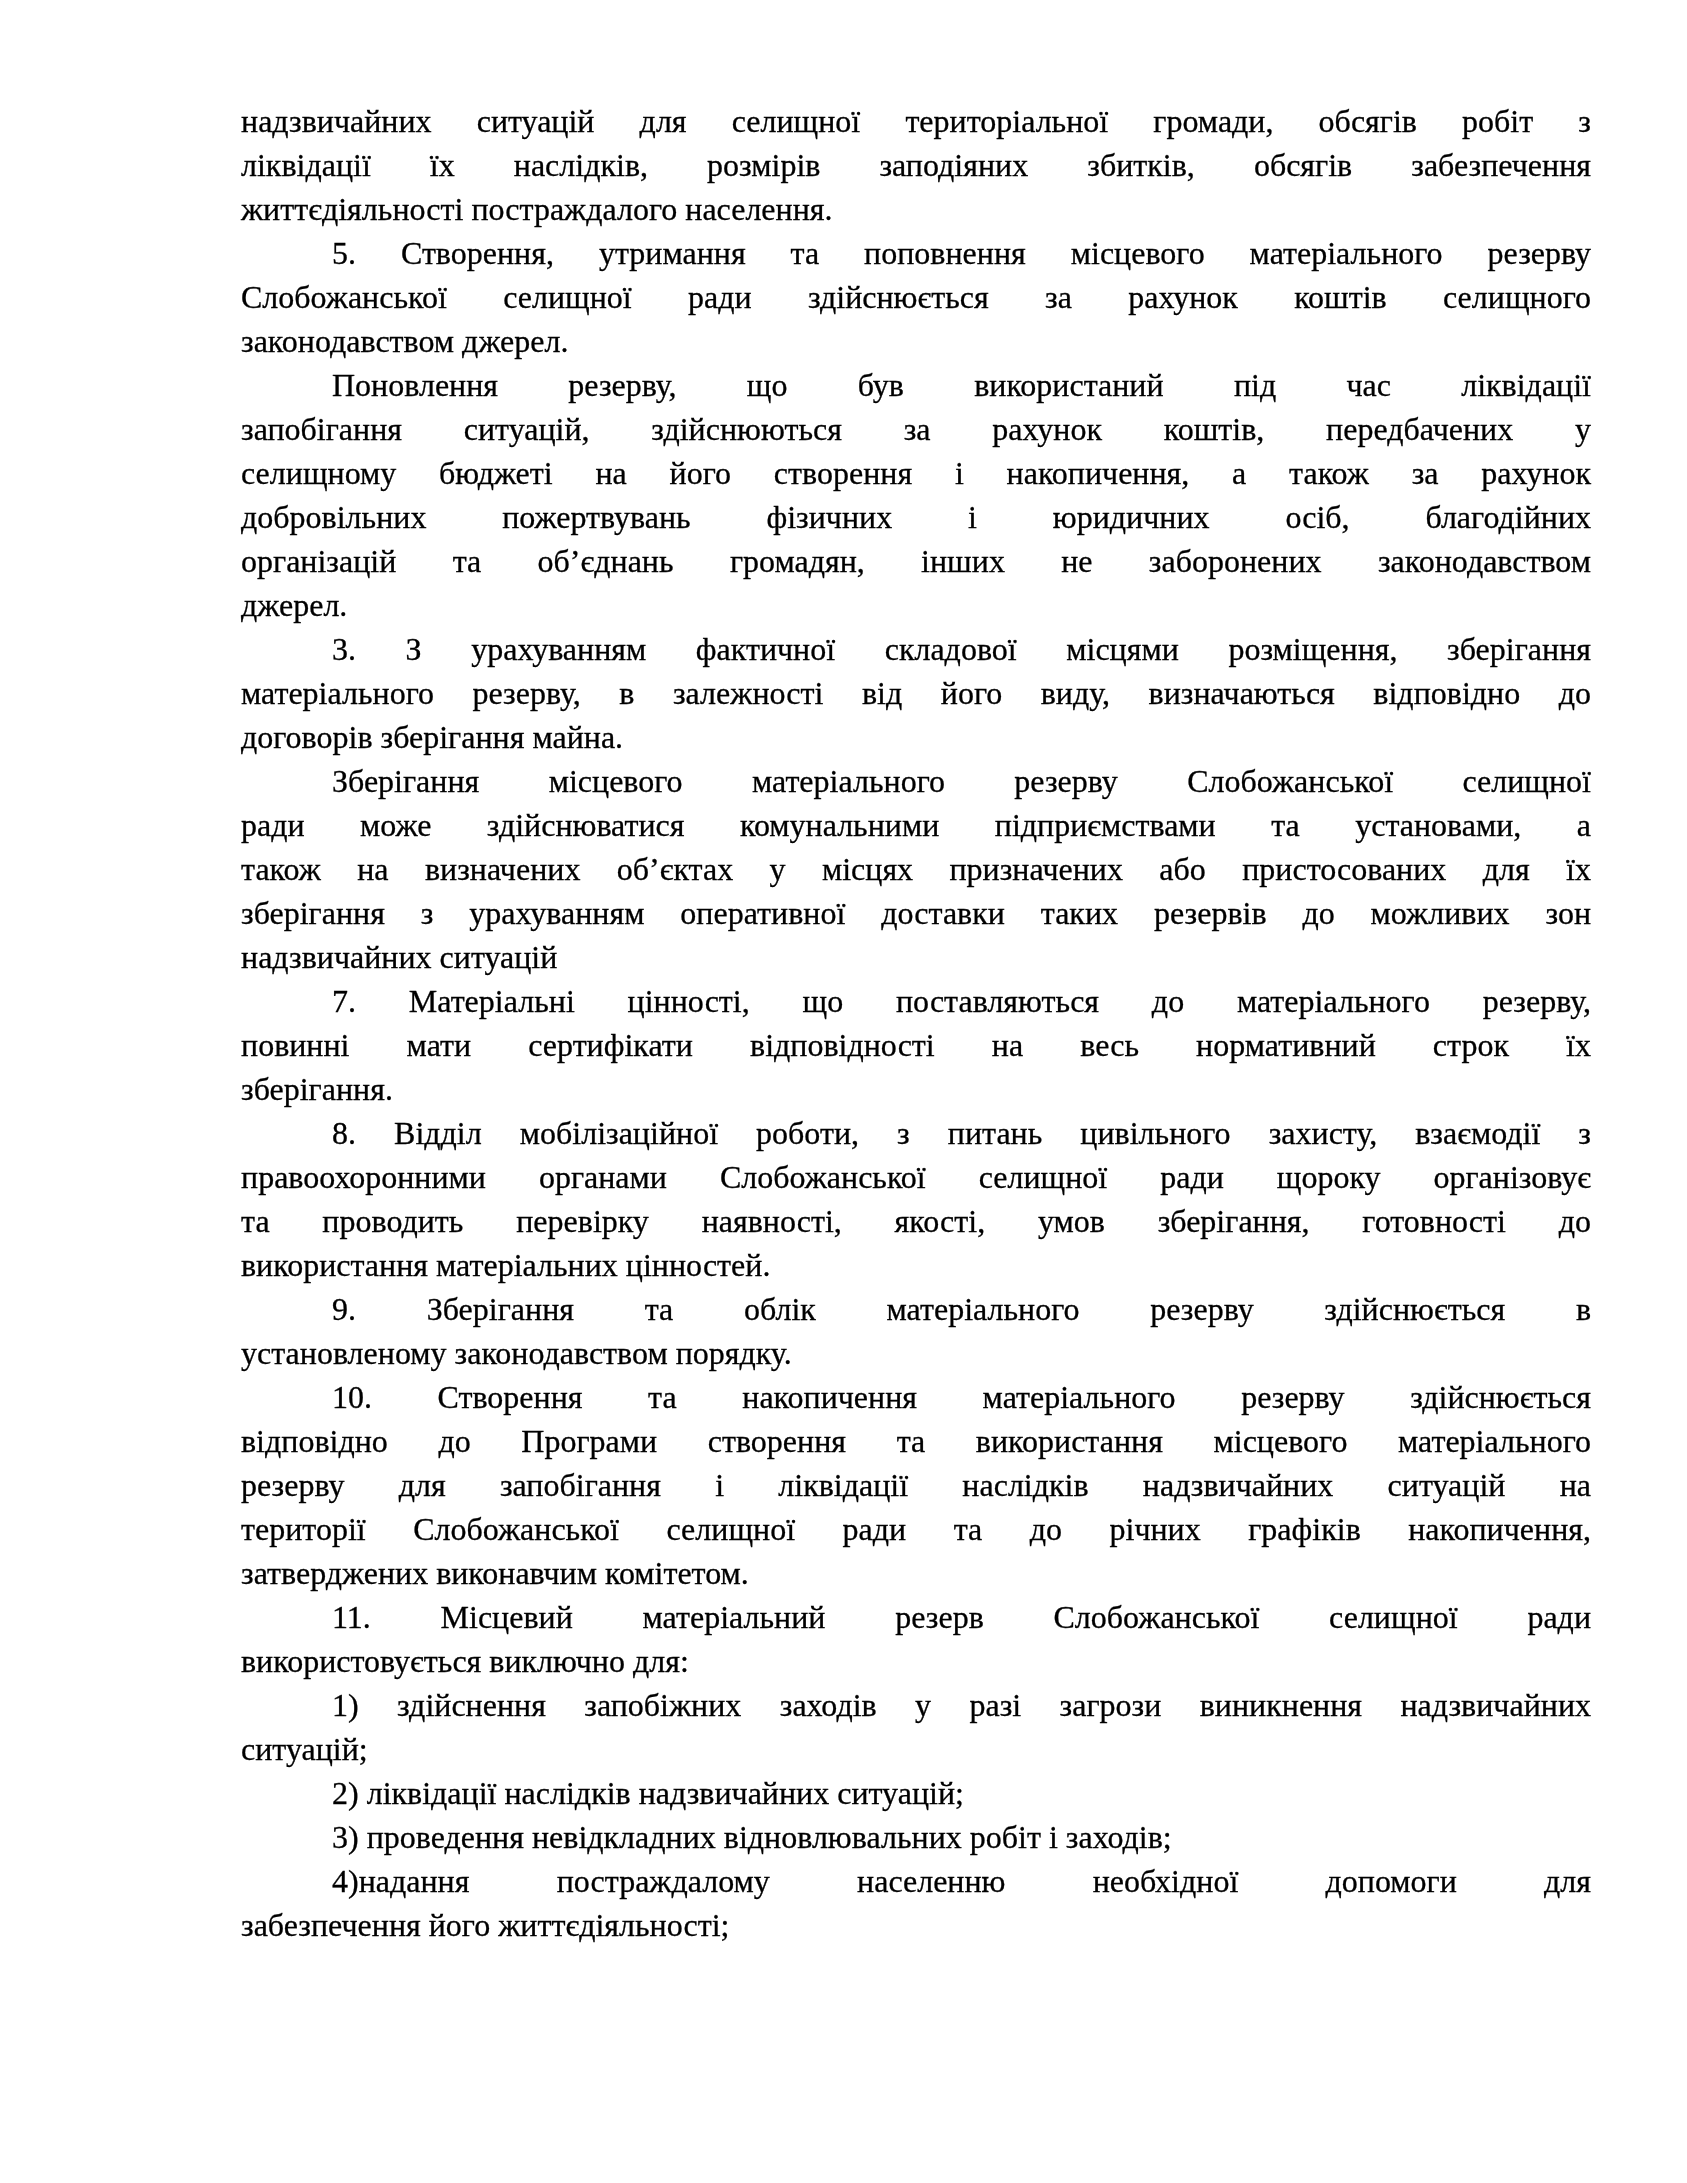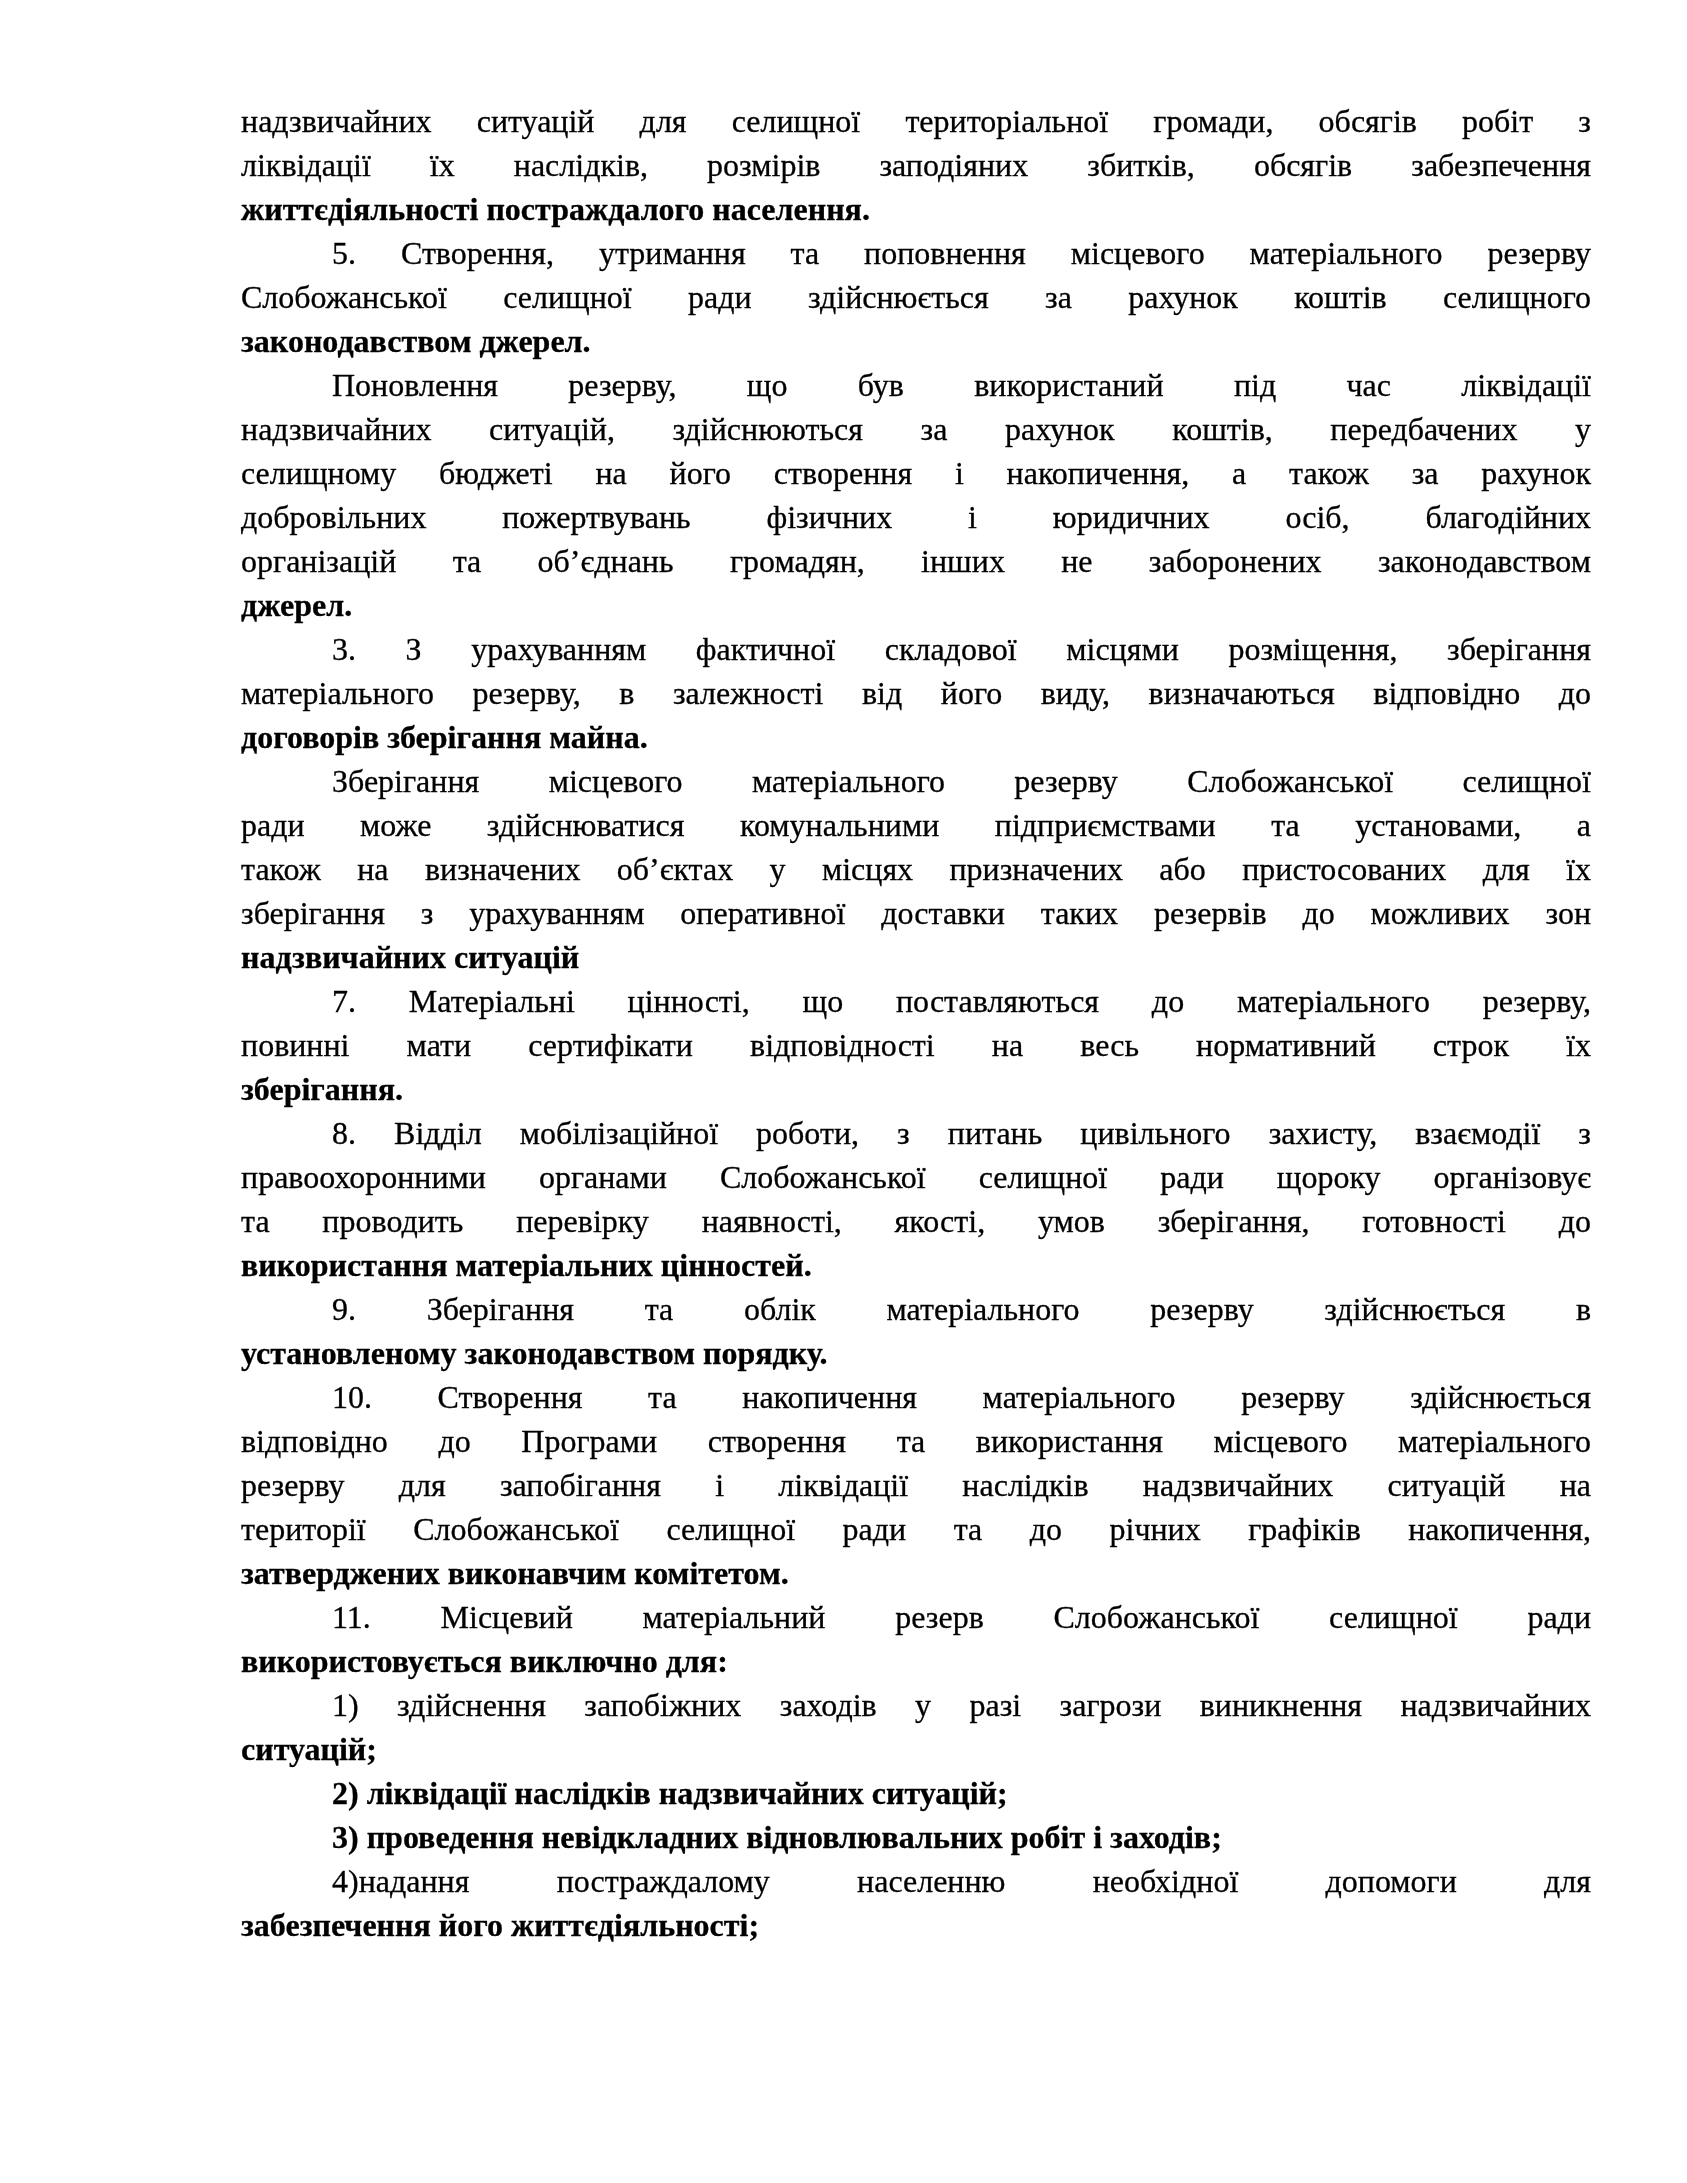--- a/index.html
+++ b/index.html
@@ -27,39 +27,38 @@
   }
   .line {
     text-align: justify;
     text-align-last: justify;
     overflow-wrap: normal;
     word-break: keep-all;
     hyphens: none;
   }
   .line.last {
     text-align-last: left;
-    font-weight: bold;
   }
   .line.ind {
     text-indent: 91px;
   }
 </style>
 </head>
 <body>
 
 <div class="page">
   <div class="textblock">
     <div class="line j">надзвичайних ситуацій для селищної територіальної громади, обсягів робіт з</div>
     <div class="line j">ліквідації їх наслідків, розмірів заподіяних збитків, обсягів забезпечення</div>
     <div class="line last">життєдіяльності постраждалого населення.</div>
     <div class="line ind j">5. Створення, утримання та поповнення місцевого матеріального резерву</div>
     <div class="line j">Слобожанської селищної ради здійснюється за рахунок коштів селищного</div>
     <div class="line last">законодавством джерел.</div>
     <div class="line ind j">Поновлення резерву, що був використаний під час ліквідації</div>
-    <div class="line j">надзвичайних ситуацій, здійснюються за рахунок коштів, передбачених у</div>
+    <div class="line j">запобігання ситуацій, здійснюються за рахунок коштів, передбачених у</div>
     <div class="line j">селищному бюджеті на його створення і накопичення, а також за рахунок</div>
     <div class="line j">добровільних пожертвувань фізичних і юридичних осіб, благодійних</div>
     <div class="line j">організацій та об’єднань громадян, інших не заборонених законодавством</div>
     <div class="line last">джерел.</div>
     <div class="line ind j">3. З урахуванням фактичної складової місцями розміщення, зберігання</div>
     <div class="line j">матеріального резерву, в залежності від його виду, визначаються відповідно до</div>
     <div class="line last">договорів зберігання майна.</div>
     <div class="line ind j">Зберігання місцевого матеріального резерву Слобожанської селищної</div>
     <div class="line j">ради може здійснюватися комунальними підприємствами та установами, а</div>
     <div class="line j">також на визначених об’єктах у місцях призначених або пристосованих для їх</div>

